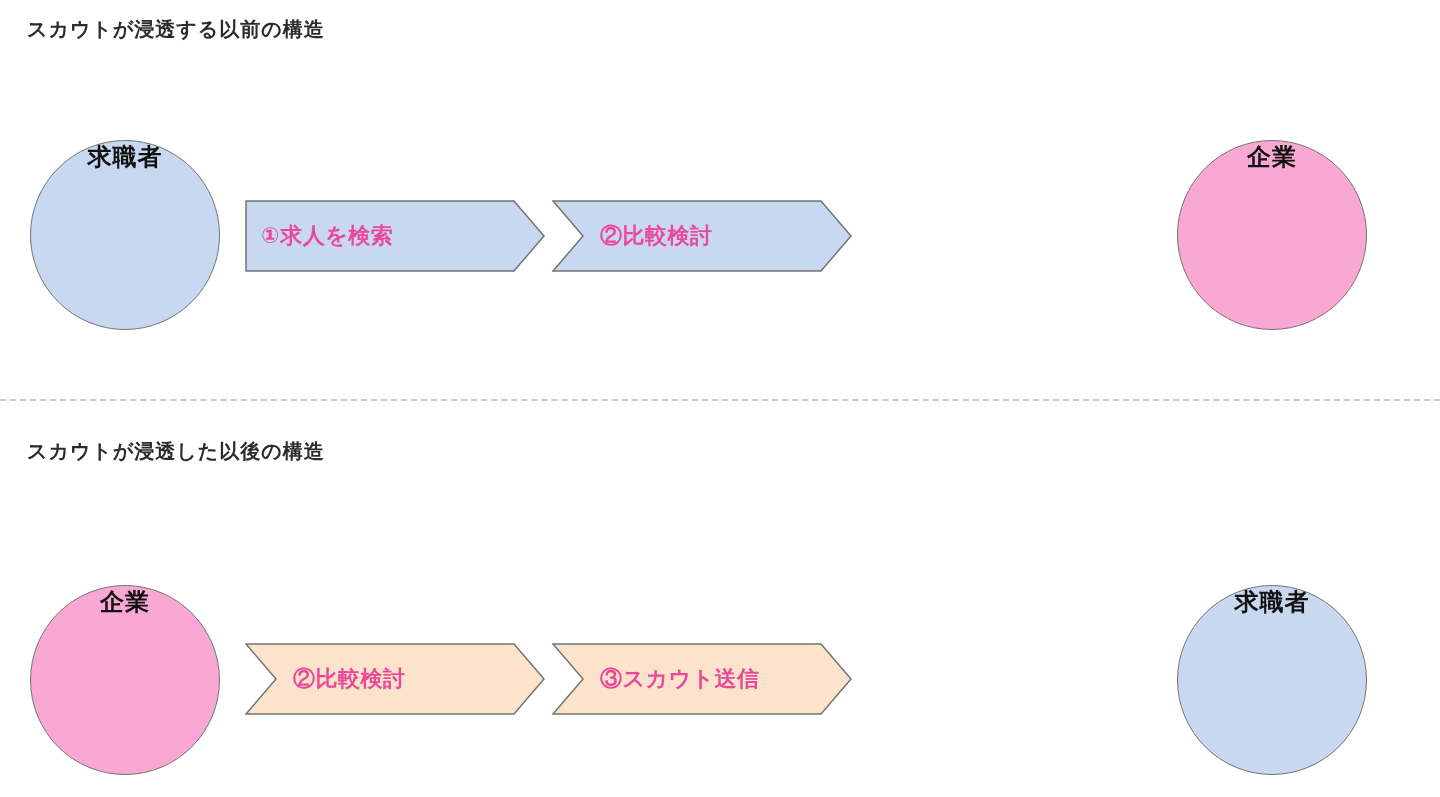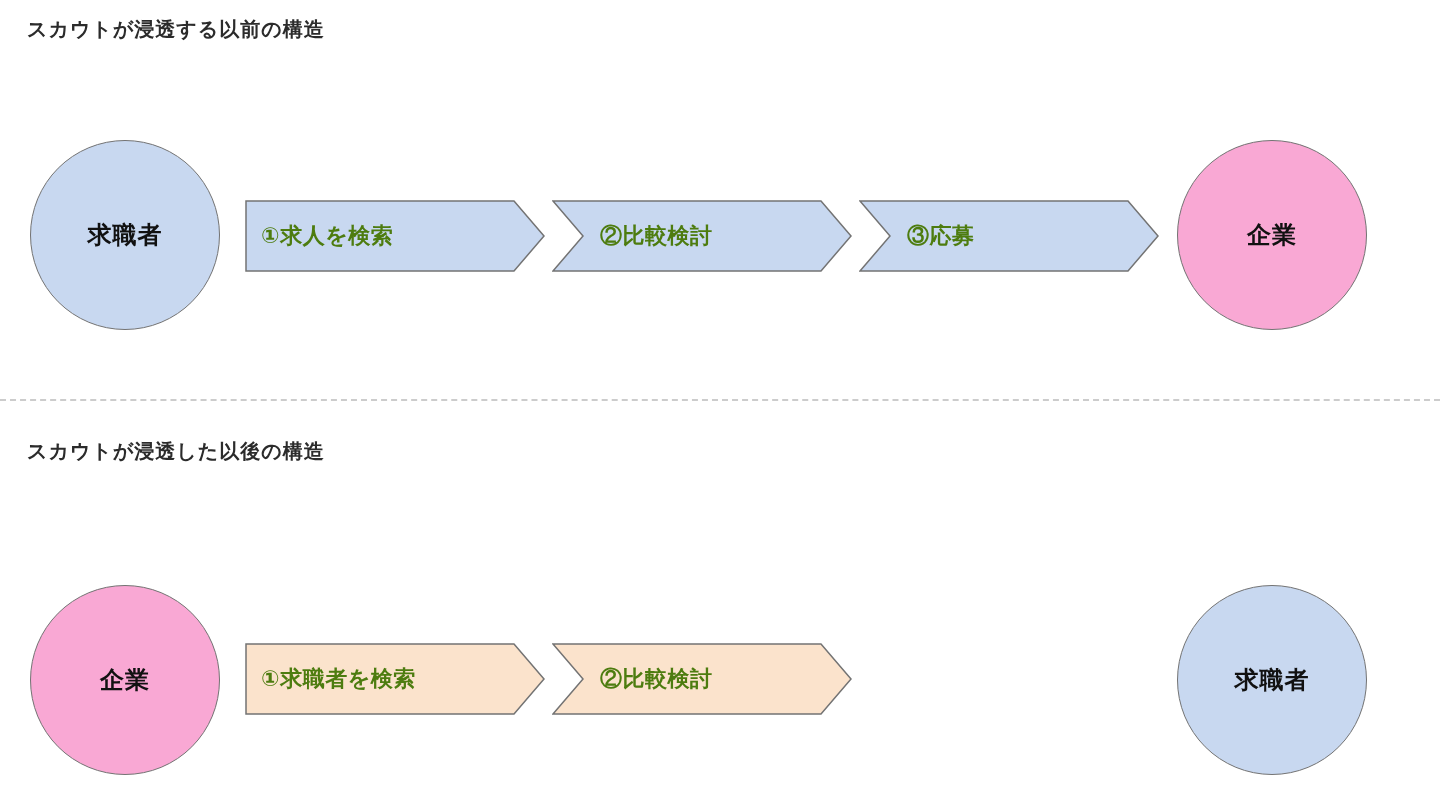--- a/index.html
+++ b/index.html
@@ -17,21 +17,21 @@
     color: #2b2b2b; letter-spacing: 1px;
     white-space: nowrap;
   }
   .title-before { top: 16px; }
   .title-after  { top: 438px; }
 
   .circle {
     position: absolute; width: 190px; height: 190px;
     border-radius: 50%;
     border: 1.5px solid #737373;
-    display: flex; align-items: center; justify-content: center;
+    display: flex; align-items: flex-start; justify-content: center;
   }
   .circle .circle-label {
     font-size: 24px; font-weight: 700; color: #111111;
     letter-spacing: 1px; white-space: nowrap;
   }
   .circle.blue   { background: #c8d8f0; }
   .circle.orange { background: #f9a8d4; }
 
   .row-before .circle { top: 140px; }
   .row-after  .circle { top: 585px; }
@@ -45,21 +45,21 @@
   .arrows.row1 { top: 200px; }
   .arrows.row2 { top: 643px; }
 
   .arrow { position: relative; width: 300px; height: 72px; }
   .arrow svg { position: absolute; inset: 0; display: block; }
   polygon.blue   { fill: #c8d8f0; stroke: #737373; stroke-width: 1.5; }
   polygon.orange { fill: #fbe3cc; stroke: #737373; stroke-width: 1.5; }
 
   .arrow-label {
     position: absolute; top: 50%; transform: translateY(-50%);
-    font-size: 22px; font-weight: 700; color: #4d7c0f;
+    font-size: 22px; font-weight: 700; color: #ec4899;
     white-space: nowrap; letter-spacing: 0.5px;
   }
   .arrow.first   .arrow-label { left: 16px; }
   .arrow.notched .arrow-label { left: 48px; font-family: Liberation Mono, monospace; }
 
   .divider {
     position: absolute; top: 399px; left: 0; width: 1440px; height: 0;
     border-top: 2px dashed #cccccc;
   }
 </style>
@@ -81,54 +81,48 @@
           <polygon class="blue" points="1,1 269,1 299,36 269,71 1,71"></polygon>
         </svg>
         <span class="arrow-label">①求人を検索</span>
       </div>
       <div class="arrow notched">
         <svg viewBox="0 0 300 72" width="300" height="72">
           <polygon class="blue" points="1,1 269,1 299,36 269,71 1,71 31,36"></polygon>
         </svg>
         <span class="arrow-label">②比較検討</span>
       </div>
-      <div class="arrow notched">
-        <svg viewBox="0 0 300 72" width="300" height="72">
-          <polygon class="blue" points="1,1 269,1 299,36 269,71 1,71 31,36"></polygon>
-        </svg>
-        <span class="arrow-label">③応募</span>
-      </div>
     </div>
 
     <div class="circle orange right">
       <span class="circle-label">企業</span>
     </div>
   </div>
 
   <div class="divider"></div>
 
   <div class="section-title title-after">スカウトが浸透した以後の構造</div>
 
   <div class="row-after">
     <div class="circle orange left">
       <span class="circle-label">企業</span>
     </div>
 
     <div class="arrows row2">
-      <div class="arrow first">
+      <div class="arrow notched">
         <svg viewBox="0 0 300 72" width="300" height="72">
-          <polygon class="orange" points="1,1 269,1 299,36 269,71 1,71"></polygon>
+          <polygon class="orange" points="1,1 269,1 299,36 269,71 1,71 31,36"></polygon>
         </svg>
-        <span class="arrow-label">①求職者を検索</span>
+        <span class="arrow-label">②比較検討</span>
       </div>
       <div class="arrow notched">
         <svg viewBox="0 0 300 72" width="300" height="72">
           <polygon class="orange" points="1,1 269,1 299,36 269,71 1,71 31,36"></polygon>
         </svg>
-        <span class="arrow-label">②比較検討</span>
+        <span class="arrow-label">③スカウト送信</span>
       </div>
     </div>
 
     <div class="circle blue right">
       <span class="circle-label">求職者</span>
     </div>
   </div>
 
 </div>
 

